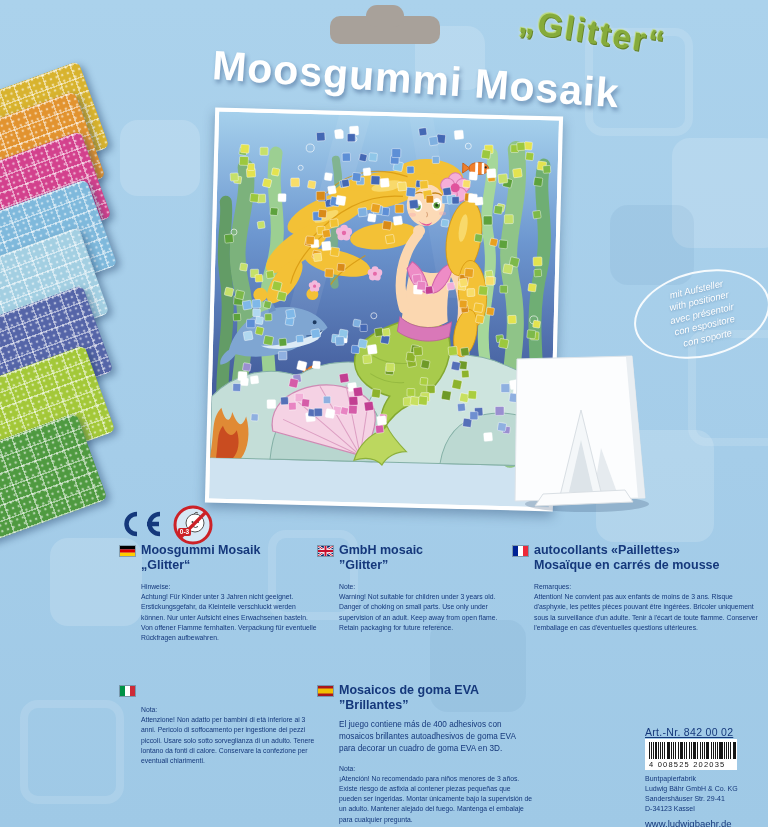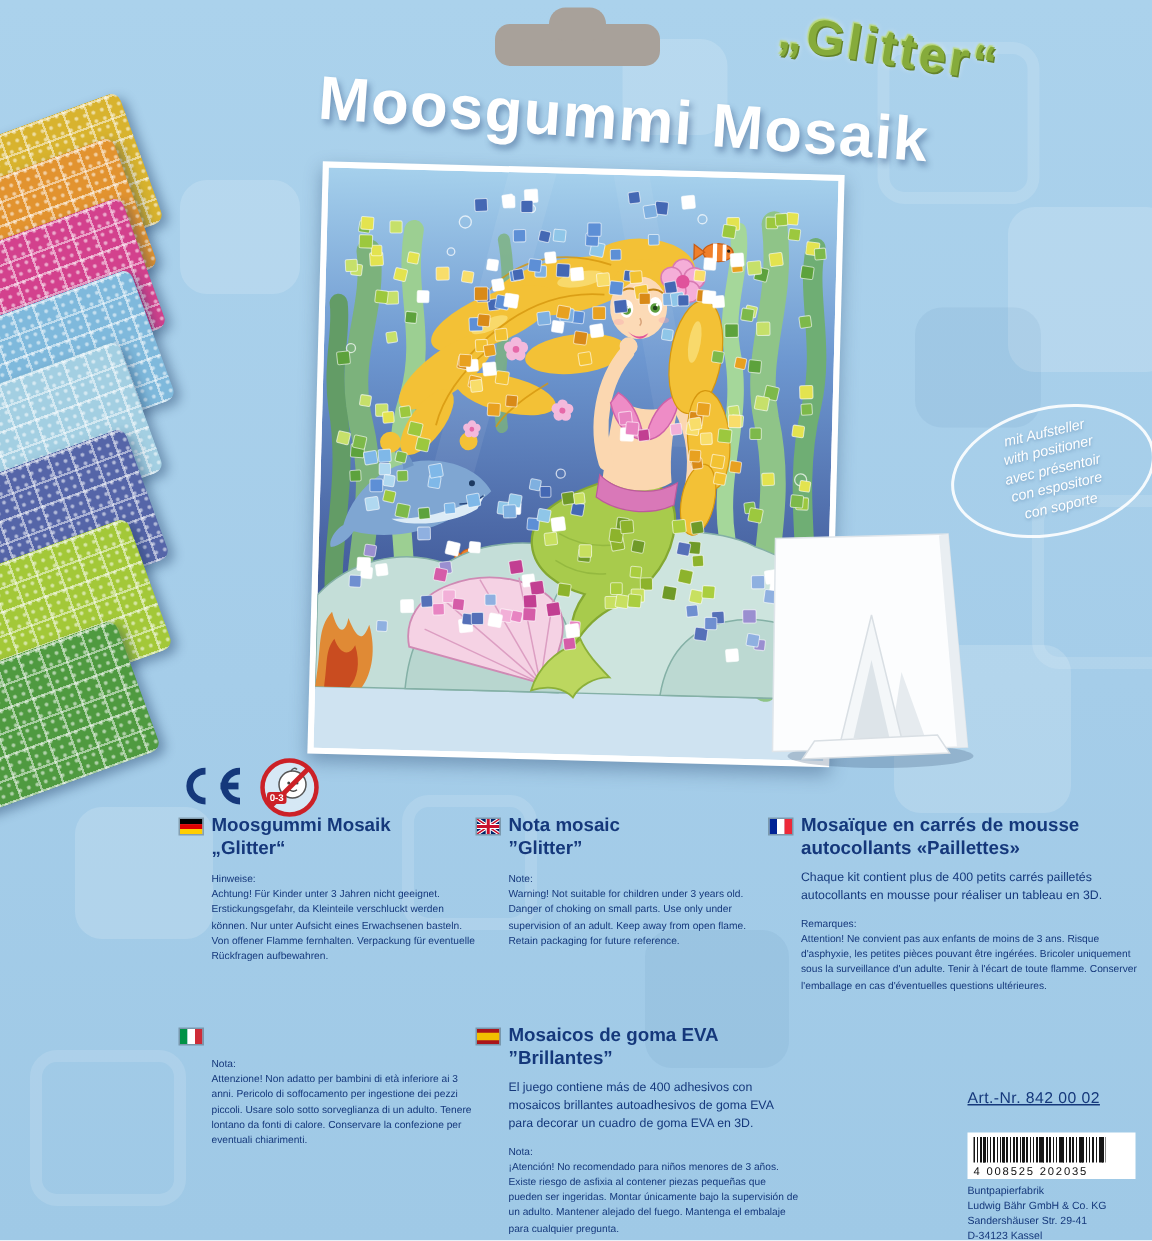--- a/index.html
+++ b/index.html
@@ -50,21 +50,21 @@
   .lang{position:absolute;color:#15387b;}
   .lang-head{display:flex;}
   .flag{flex:0 0 auto;margin:3px 6px 0 0;line-height:0;}
   .flag svg{width:15px;height:10px;outline:0.5px solid rgba(0,0,0,0.25);}
   .h{font-weight:bold;font-size:12.5px;line-height:1.2;}
   .lang .body{margin:6px 0 0 21px;font-size:8.2px;line-height:1.45;}
   .lang .note{margin:9px 0 0 21px;font-size:6.8px;line-height:1.5;}
 
   .artinfo{position:absolute;left:645px;top:726px;width:118px;color:#15387b;}
   .artno{font-size:10.5px;letter-spacing:0.3px;white-space:nowrap;text-decoration:underline;}
-  .barcode{background:#ffffff;width:88px;padding:3px 20px 1px 4px;margin-top:17px;}
+  .barcode{background:#ffffff;width:88px;padding:3px 0 1px 4px;margin-top:1px;}
   .bars{height:17px;background:
       repeating-linear-gradient(90deg,#161616 0 1px,transparent 1px 2.2px),
       repeating-linear-gradient(90deg,transparent 0 6px,#161616 6px 8px,transparent 8px 13px);}
   .digits{font-size:7.5px;letter-spacing:1.2px;color:#111;white-space:nowrap;margin-top:1px;}
   .addr{font-size:7px;line-height:1.45;margin-top:4px;}
   .web{font-size:9.5px;margin-top:3px;white-space:nowrap;}
 </style>
 </head>
 <body>
 
@@ -601,45 +601,44 @@
       <span class="flag">
         <svg viewBox="0 0 15 10">
             <rect width="15" height="10" fill="#012169"></rect>
         <path d="M0,0 L15,10 M15,0 L0,10" stroke="#fff" stroke-width="2.4"></path>
         <path d="M0,0 L15,10 M15,0 L0,10" stroke="#c8102e" stroke-width="1"></path>
         <path d="M7.5,0 V10 M0,5 H15" stroke="#fff" stroke-width="3.4"></path>
         <path d="M7.5,0 V10 M0,5 H15" stroke="#c8102e" stroke-width="2"></path>
           </svg>
       </span>
       <div class="h">
-        <div>Nota mosaic</div>
+        <div>GmbH mosaic</div>
         <div>”Glitter”</div>
       </div>
     </div>
     <div class="note">
       <div>Note:</div>
       <div>Warning! Not suitable for children under 3 years old. Danger of choking on small parts. Use only under supervision of an adult. Keep away from open flame. Retain packaging for future reference.</div>
     </div>
   </section>
 
   <section class="lang" style="left:513px;top:543px;width:250px">
     <div class="lang-head">
       <span class="flag">
         <svg viewBox="0 0 15 10">
             <rect width="5" height="10" fill="#002395"></rect>
             <rect x="5" width="5" height="10" fill="#fff"></rect>
             <rect x="10" width="5" height="10" fill="#ed2939"></rect>
           </svg>
       </span>
       <div class="h">
+        <div>autocollants «Paillettes»</div>
         <div>Mosaïque en carrés de mousse</div>
-        <div>autocollants «Paillettes»</div>
       </div>
     </div>
-    <p class="body">Chaque kit contient plus de 400 petits carrés pailletés autocollants en mousse pour réaliser un tableau en 3D.</p>
     <div class="note">
       <div>Remarques:</div>
       <div>Attention! Ne convient pas aux enfants de moins de 3 ans. Risque d'asphyxie, les petites pièces pouvant être ingérées. Bricoler uniquement sous la surveillance d'un adulte. Tenir à l'écart de toute flamme. Conserver l'emballage en cas d'éventuelles questions ultérieures.</div>
     </div>
   </section>
 
   <section class="lang" style="left:120px;top:683px;width:200px">
     <div class="lang-head">
       <span class="flag">
         <svg viewBox="0 0 15 10">

